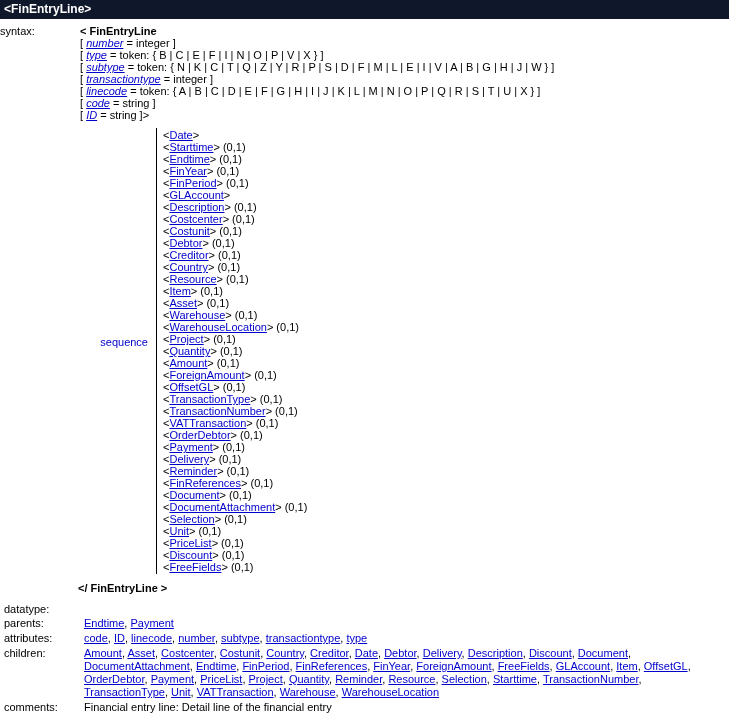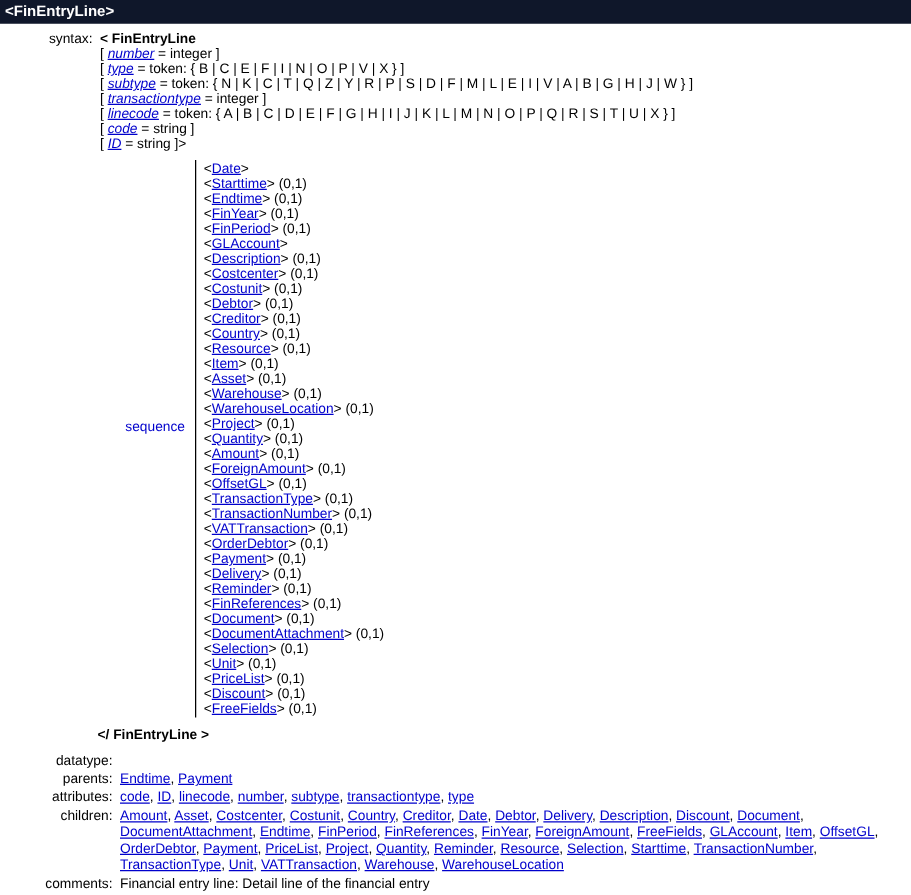--- a/index.html
+++ b/index.html
@@ -20,21 +20,20 @@
     font-size:12px;
     padding:2px 0 3px 4px;
     letter-spacing:0px;
   }
 
   
   .row{display:flex;align-items:flex-start;}
   .lbl{
     width:74px;
     min-width:74px;
-    text-align:right;
     padding-right:6px;
     color:#000;
     font-size:11px;
     line-height:12px;
   }
   .val{flex:1;font-size:11px;line-height:12px;}
 
   .syntax-block{padding-top:6px;}
   .mono-line{line-height:12px;white-space:pre;}
   b{font-weight:bold;}
@@ -61,21 +60,21 @@
     border-left:1px solid #000;
     padding-left:6px;
     padding-top:1px;
     padding-bottom:1px;
   }
   .seq-item{line-height:12px;white-space:nowrap;}
 
   .closing{padding:8px 0 6px 78px;font-weight:bold;font-size:11px;}
 
   .info{padding-top:2px;}
-  .info .row{padding:1px 16px;}
+  .info .row{padding:1px 4px;}
   .info .val{line-height:13px;}
 
   .comma{color:#000;}
 </style>
 </head>
 <body>
 
 <div class="page">
 
   <div class="titlebar">&lt;FinEntryLine&gt;</div>

